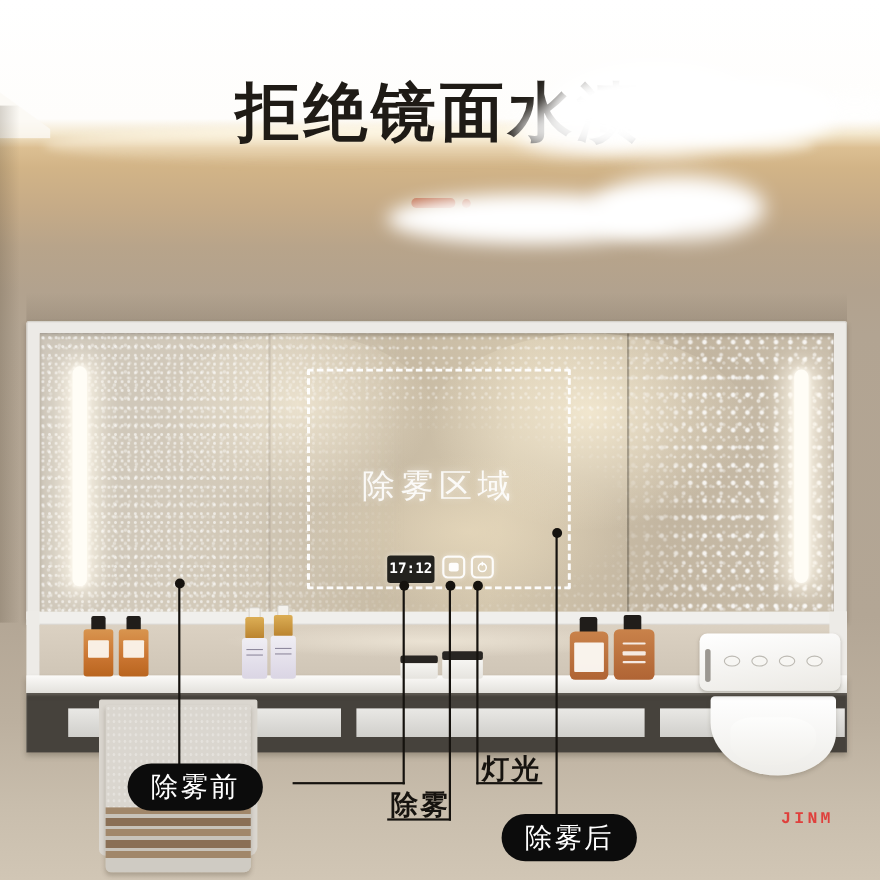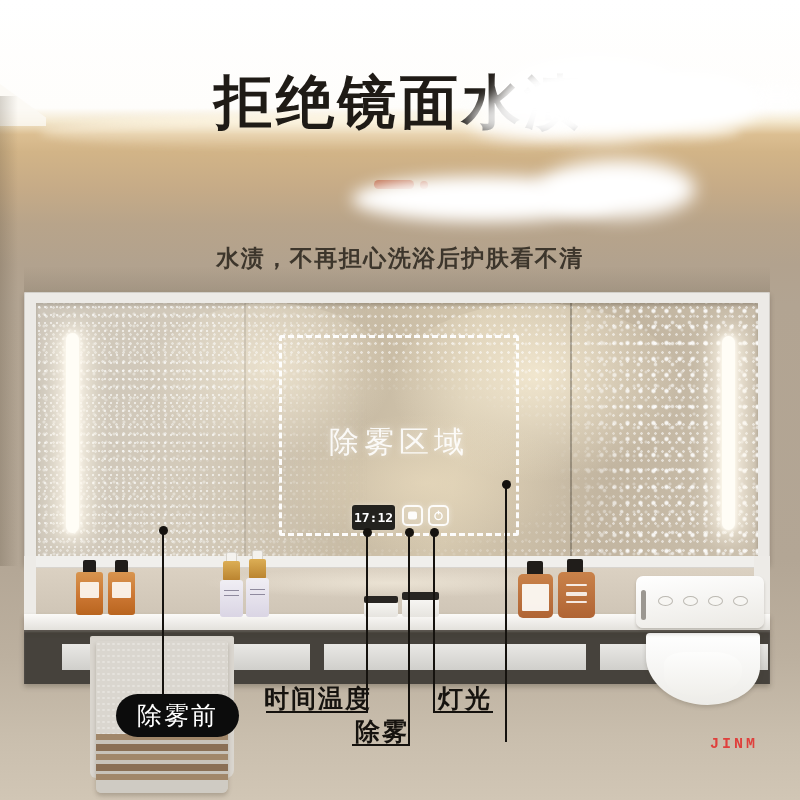--- a/index.html
+++ b/index.html
@@ -194,21 +194,20 @@
   <div class="abs fog" style="left:498px;top:56px;width:195px;height:84px;filter:blur(9px);"></div>
   <div class="abs fog" style="left:612px;top:72px;width:150px;height:60px;filter:blur(8px);"></div>
   <div class="abs fog" style="left:468px;top:96px;width:115px;height:44px;filter:blur(8px);opacity:.85;"></div>
   <div class="abs fog" style="left:742px;top:84px;width:70px;height:28px;filter:blur(6px);opacity:.7;"></div>
   <div class="abs fog" style="left:352px;top:176px;width:265px;height:46px;filter:blur(8px);"></div>
   <div class="abs fog" style="left:540px;top:160px;width:155px;height:58px;filter:blur(9px);"></div>
 
   <div class="abs divider-bar" style="background:#b85e3a;"></div>
   <div class="abs divider-dot" style="background:#b85e3a;"></div>
 
-  <div class="abs subtitle sub2">水渍，不再担心洗浴后护肤看不清</div>
 
   <div class="abs cabinet-frame"></div>
   <div class="abs mirror">
     <div class="abs glow glow1"></div>
     <div class="abs glow glow2"></div>
     <div class="abs glow glow3"></div>
     <div class="abs speckle-edge"></div>
     <div class="abs fog-left"></div>
     <div class="abs droplets-right"></div>
     <div class="abs seam seam-faint" style="left:208px;"></div>
@@ -295,30 +294,30 @@
   <div class="abs towel-white"></div>
   <div class="abs towel-white-fold"></div>
 
   <div class="abs c-dot" style="left:159px;top:526px;"></div>
   <div class="abs c-line" style="left:162px;top:534px;height:164px;"></div>
   <div class="abs pill" style="left:116px;top:694px;">除雾前</div>
 
   <div class="abs c-dot" style="left:363px;top:528px;"></div>
   <div class="abs c-line" style="left:366px;top:536px;height:177px;"></div>
   <div class="abs c-underline" style="left:266px;top:711px;width:102px;"></div>
-  <div class="abs c-text" style="left:264px;top:682px;">时间温度</div>
 
   <div class="abs c-dot" style="left:405px;top:528px;"></div>
   <div class="abs c-line" style="left:408px;top:536px;height:210px;"></div>
   <div class="abs c-underline" style="left:352px;top:744px;width:58px;"></div>
   <div class="abs c-text" style="left:355px;top:715px;">除雾</div>
 
   <div class="abs c-dot" style="left:430px;top:528px;"></div>
   <div class="abs c-line" style="left:433px;top:536px;height:177px;"></div>
   <div class="abs c-underline" style="left:433px;top:711px;width:60px;"></div>
   <div class="abs c-text" style="left:438px;top:682px;">灯光</div>
 
   <div class="abs c-dot" style="left:502px;top:480px;"></div>
   <div class="abs c-line" style="left:505px;top:488px;height:254px;"></div>
+  <div class="abs pill" style="left:456px;top:740px;">除雾后</div>
 
   <div class="abs watermark">JINM</div>
 
 </div>
 
 </body></html>

